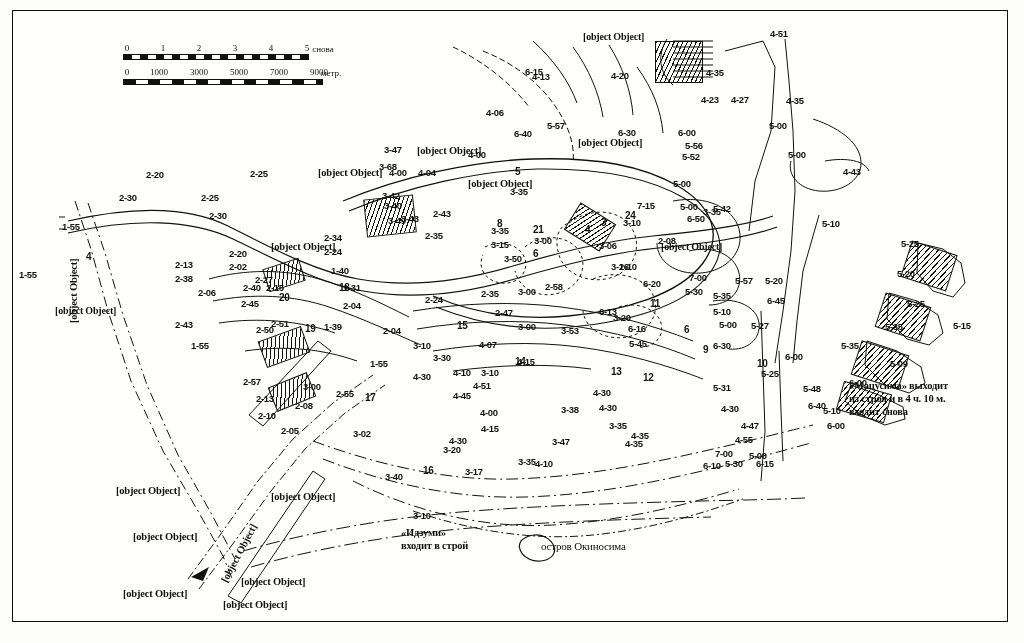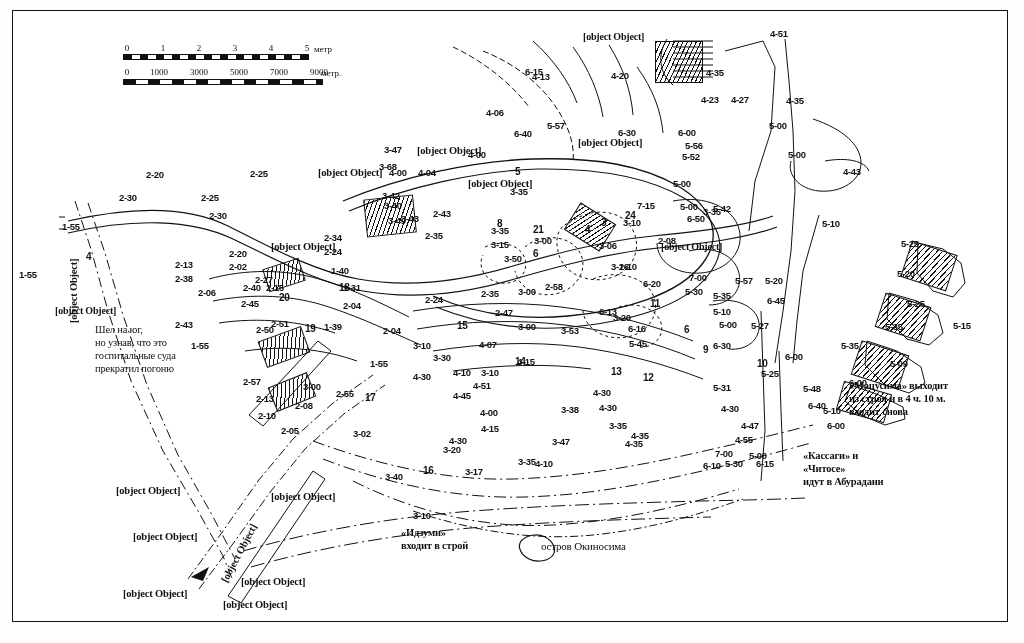--- a/index.html
+++ b/index.html
@@ -207,21 +207,21 @@
     <div class="hatch" style="left:826px; top:376px; width:48px; height:28px; transform: rotate(16deg);"></div>
 
     <div class="scalebar" style="left:110px; top:32px; width:230px;">
       <div class="ticks">
         <span style="left:4px;">0</span>
         <span style="left:40px;">1</span>
         <span style="left:76px;">2</span>
         <span style="left:112px;">3</span>
         <span style="left:148px;">4</span>
         <span style="left:184px;">5</span>
-        <span class="unit" style="left:200px; top:1px;">метр</span>
+        <span class="unit" style="left:200px; top:1px;">снова</span>
       </div>
       <div class="bar" style="width:186px;"></div>
       <div style="height:7px;"></div>
       <div class="ticks" style="height:12px;">
         <span style="left:4px;">0</span>
         <span style="left:36px;">1000</span>
         <span style="left:76px;">3000</span>
         <span style="left:116px;">5000</span>
         <span style="left:156px;">7000</span>
         <span style="left:196px;">9000</span>
@@ -430,30 +430,23 @@
     <div class="lbl" style="left:103px; top:474px; font-weight:700; font-size:10.5px;">[object Object]</div>
     <div class="lbl" style="left:120px; top:520px; font-weight:700; font-size:10.5px; line-height:1.2;">[object Object]</div>
     <div class="lbl" style="left:206px; top:568px; font-weight:700; font-size:10.5px; transform:rotate(-62deg); transform-origin:0 0;">[object Object]</div>
     <div class="lbl" style="left:110px; top:577px; font-weight:700; font-size:10.5px; line-height:1.2;">[object Object]</div>
     <div class="lbl" style="left:228px; top:565px; font-weight:700; font-size:10.5px;">[object Object]</div>
     <div class="lbl" style="left:210px; top:588px; font-weight:700; font-size:10.5px;">[object Object]</div>
     <div class="lbl" style="left:258px; top:480px; font-weight:700; font-size:10.5px; line-height:1.2;">[object Object]</div>
 
     <div class="lbl" style="left:55px; top:312px; font-weight:700; font-size:10.5px; transform:rotate(-90deg); transform-origin:0 0;">[object Object]</div>
 
-    <div class="lbl note" style="left:82px; top:312px; width:130px;">Шел на юг,
-но узнав, что это
-госпитальные суда
-прекратил погоню</div>
     <div class="lbl note" style="left:836px; top:368px; width:140px; font-weight:700;">«Мацусима» выходит
 из строя и в 4 ч. 10 м.
 входит снова</div>
-    <div class="lbl note" style="left:790px; top:438px; width:170px; font-weight:700;">«Кассаги» и
-«Читосе»
-идут в Абурадани</div>
     <div class="lbl note" style="left:388px; top:515px; font-weight:700;">«Идзуми»
 входит в строй</div>
 
     <div class="lbl" style="left:528px; top:530px; font-size:11px;">остров Окиносима</div>
 
   </div>
 
   <div class="pagenum"></div>
 </div>
 

